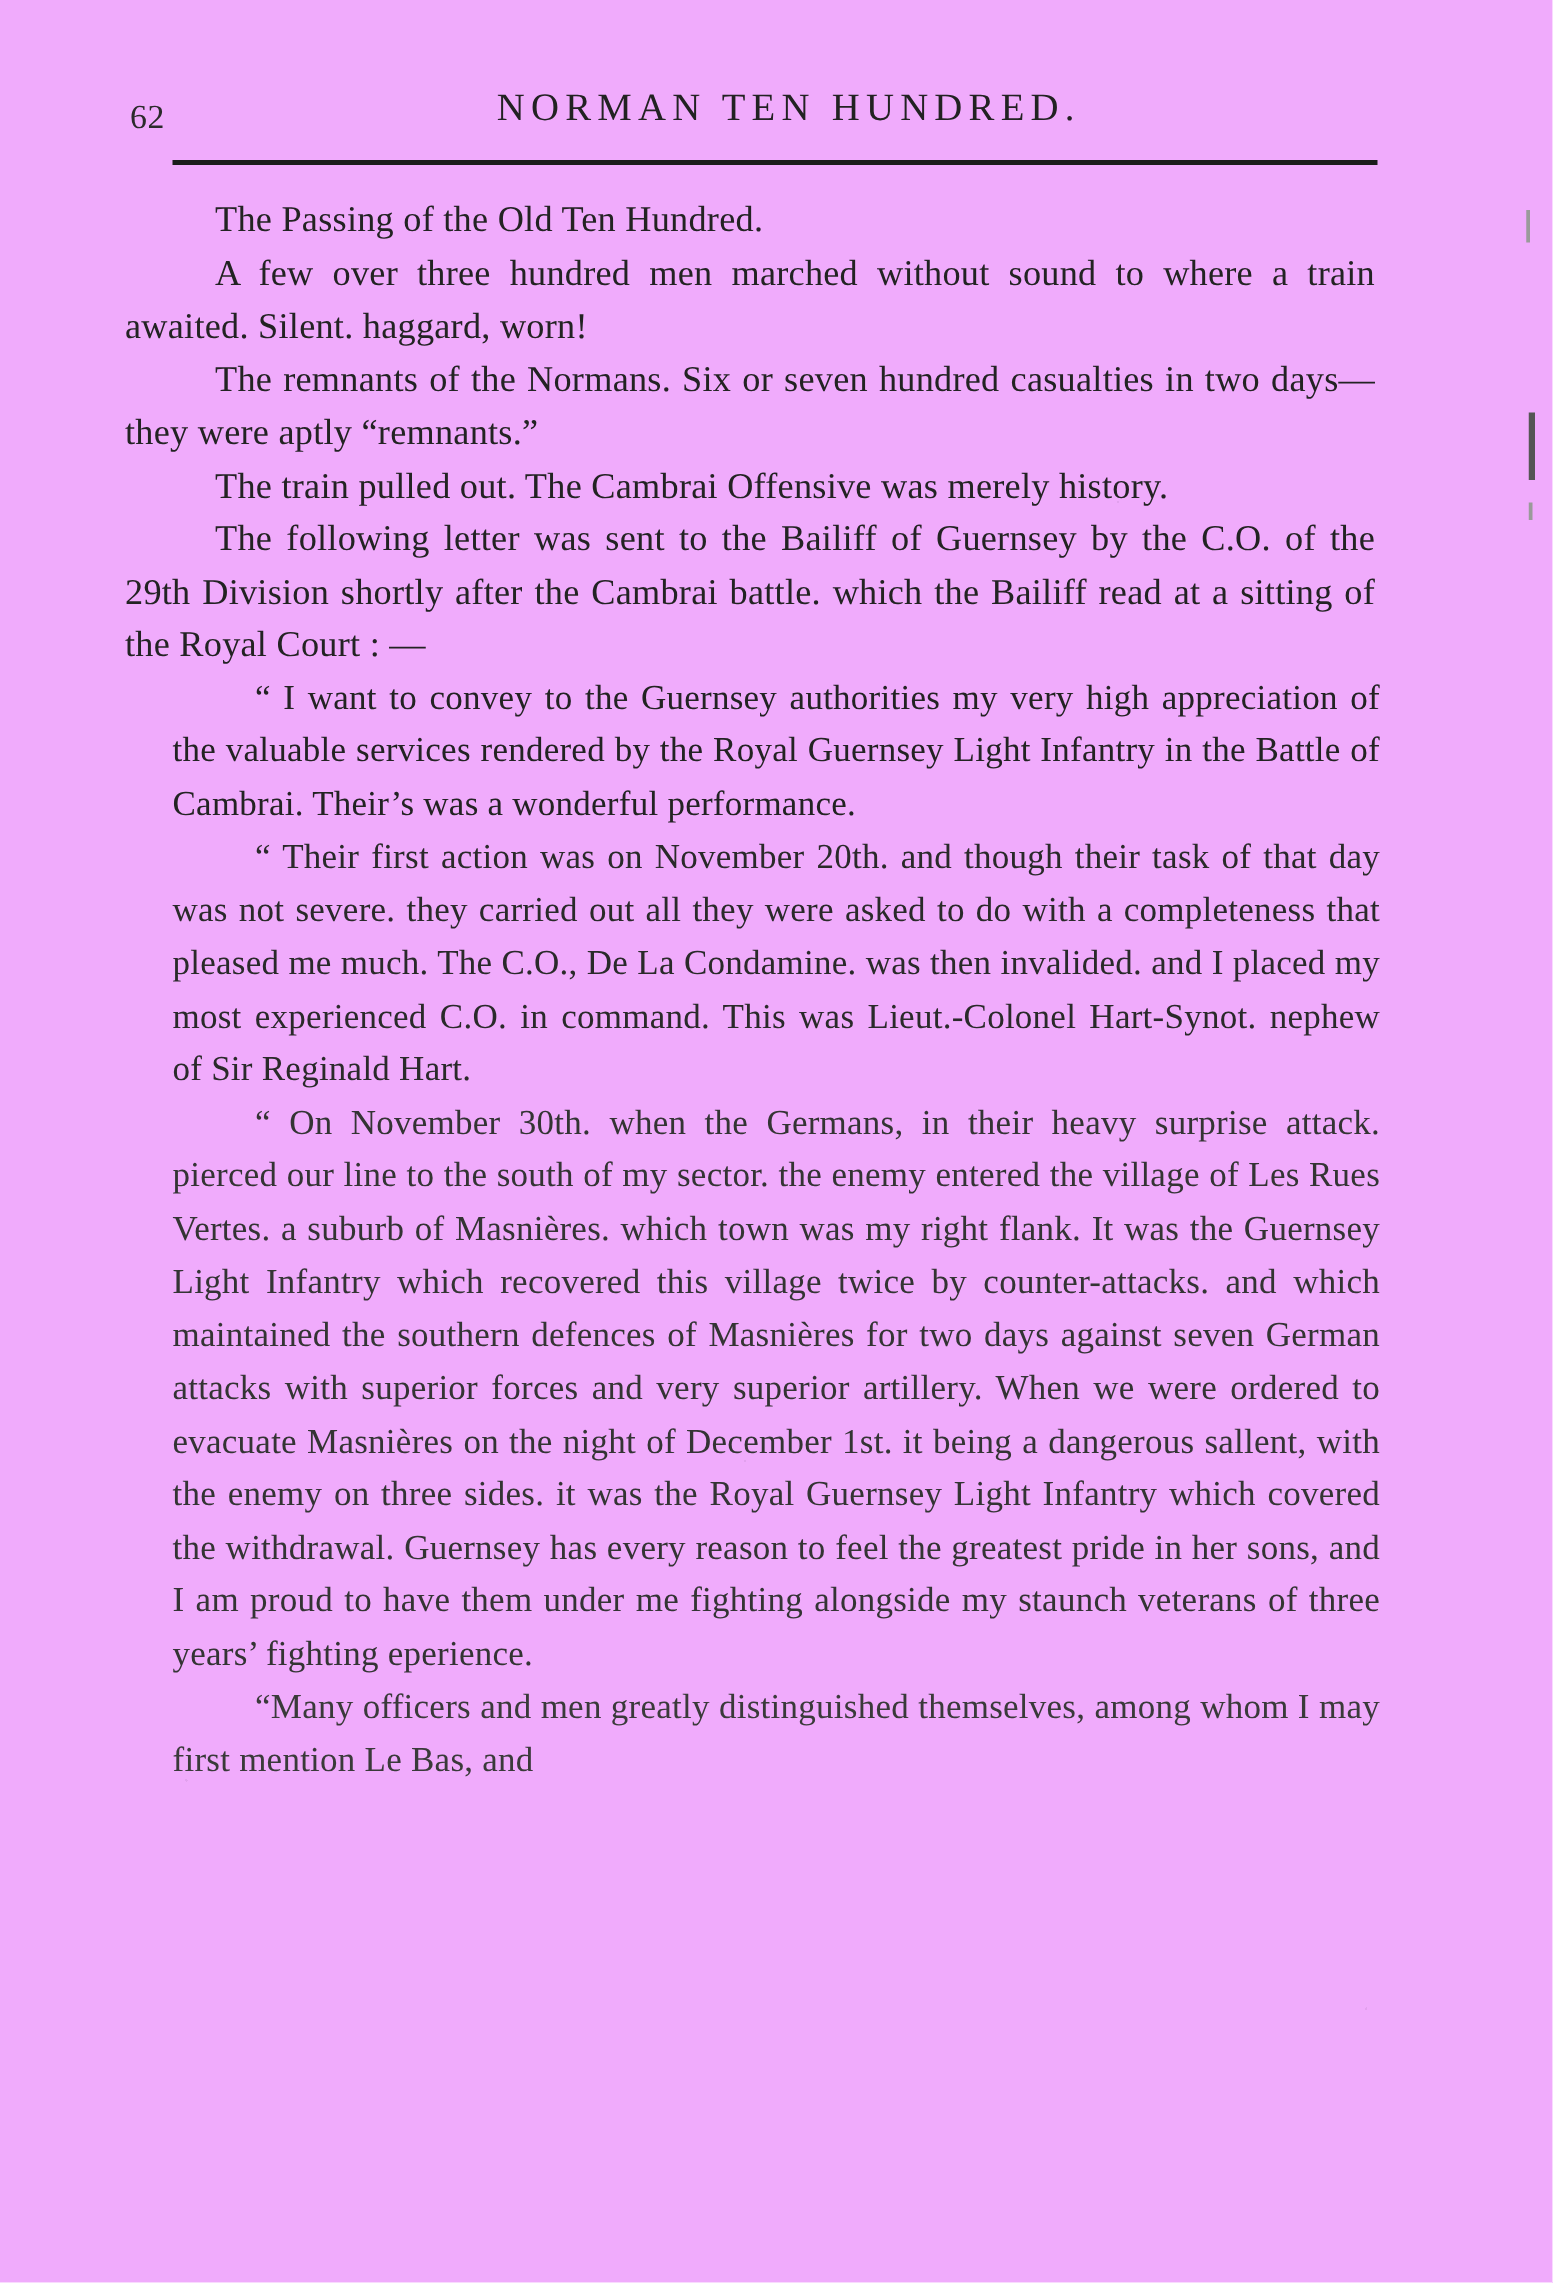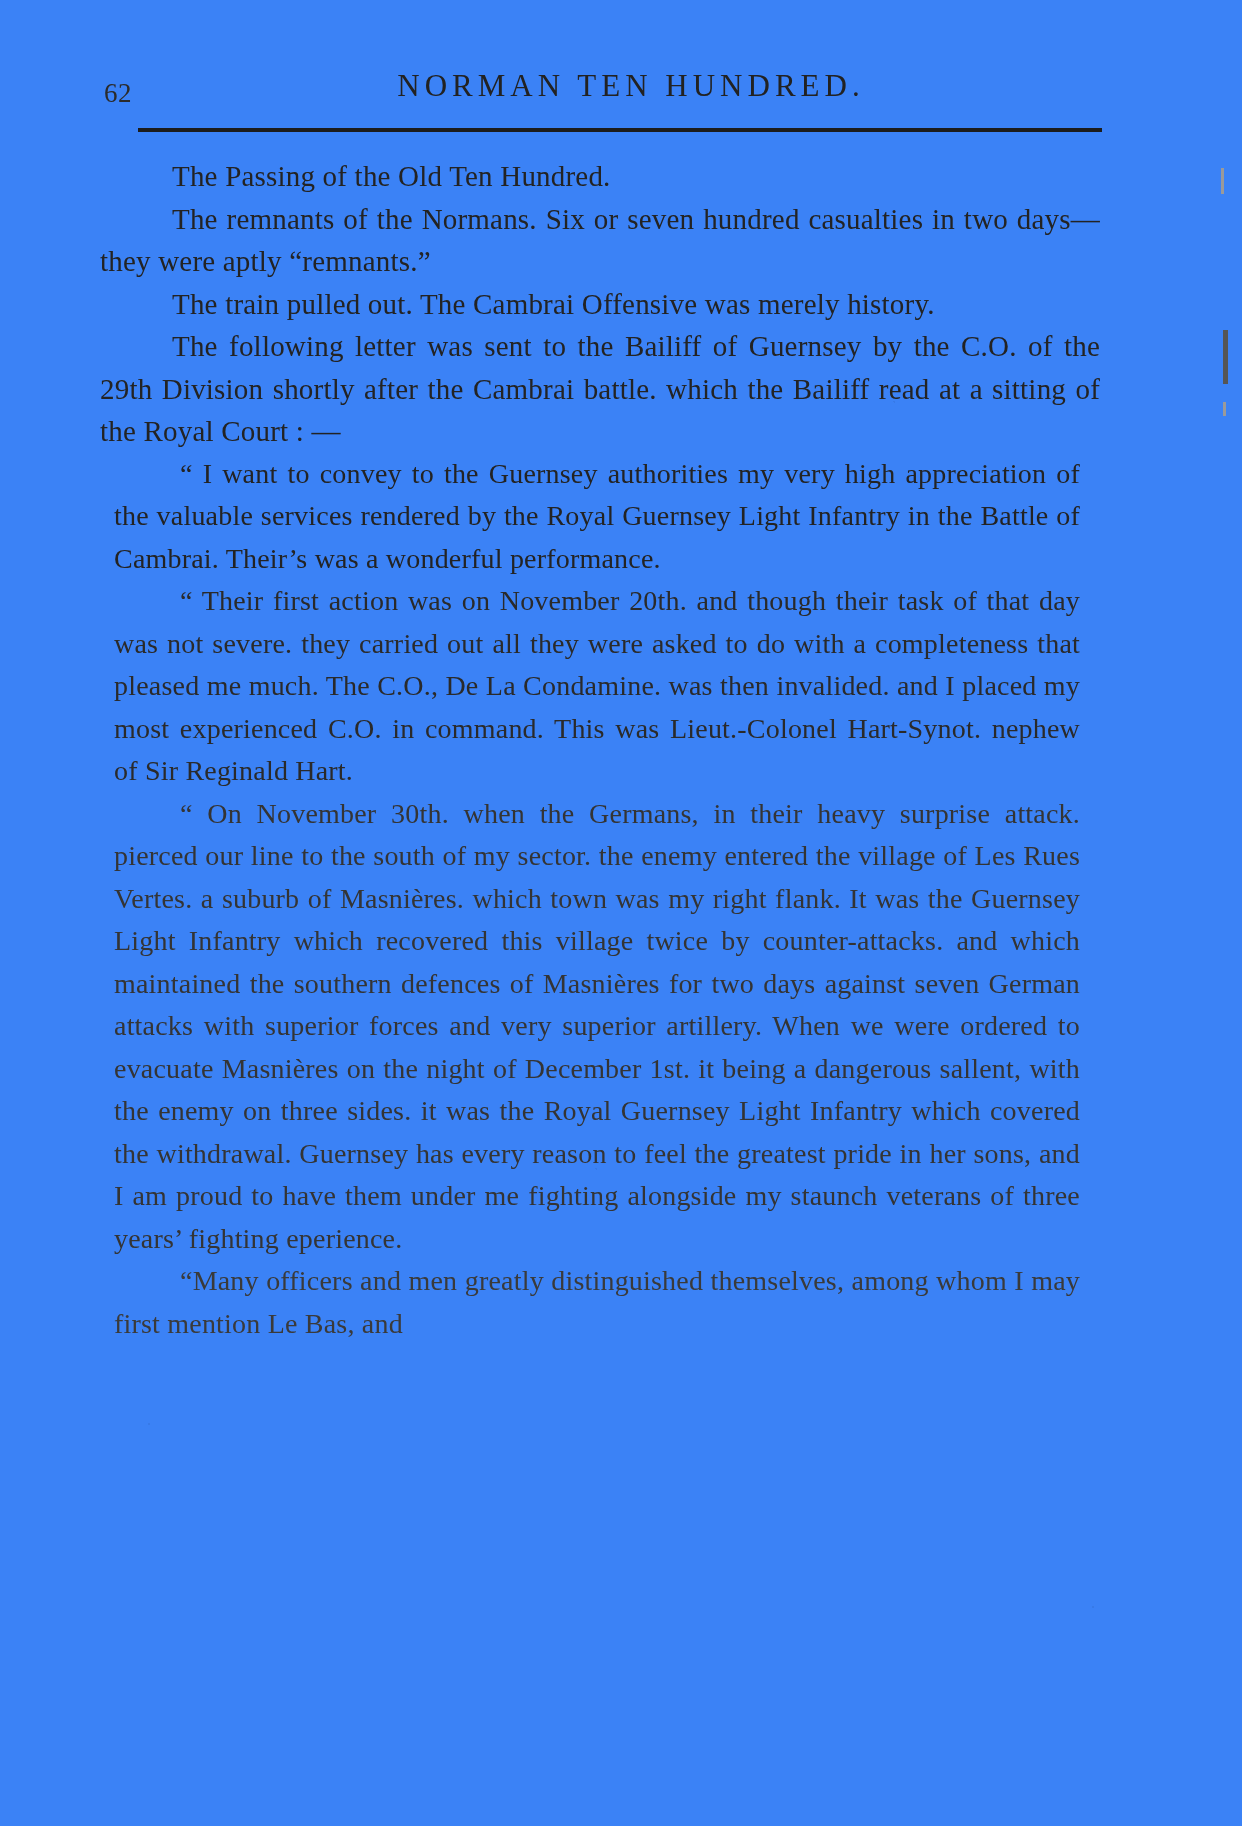--- a/index.html
+++ b/index.html
@@ -11,21 +11,21 @@
     width: 1242px;
     height: 1826px;
     position: relative;
     font-family: "Liberation Serif", serif;
     color: #1a1a1a;
     overflow: hidden;
   }
   .page {
     position: absolute;
     inset: 0;
-    background: #3b82f6;
+    background: #f0abfc;
     text-decoration: underline;
   }
   
   .header {
     position: absolute;
     left: 0;
     right: 0;
     top: 68px;
     height: 48px;
   }
@@ -69,21 +69,21 @@
     line-height: 42.5px;
     text-align: justify;
     text-justify: inter-word;
     letter-spacing: 0.2px;
     color: #232323;
   }
   p.indent {
     text-indent: 72px;
   }
   .quote {
-    margin-left: 14px;
+    margin-left: 38px;
     width: 966px;
   }
   .quote p {
     font-size: 28px;
     line-height: 42.5px;
   }
   .quote p.indent {
     text-indent: 66px;
   }
   
@@ -119,20 +119,21 @@
 
   <div class="header">
     <div class="folio">62</div>
     <div class="running-title">NORMAN TEN HUNDRED.</div>
   </div>
   <div class="rule"></div>
 
   <div class="body">
 
     <p class="indent">The Passing of the Old Ten Hundred.</p>
+    <p class="indent">A few over three hundred men marched without sound to where a train awaited.   Silent. haggard, worn!</p>
     <p class="indent">The remnants of the Normans.  Six or seven hundred casualties in two days—they were aptly “remnants.”</p>
     <p class="indent">The train pulled out.   The Cambrai Offensive was merely history.</p>
     <p class="indent">The following letter was sent to the Bailiff of Guernsey by the C.O. of the 29th Division shortly after the Cambrai battle. which the Bailiff read at a sitting of the Royal Court : —</p>
 
     <div class="quote">
       <p class="indent">“ I want to convey to the Guernsey authorities my very high appreciation of the valuable services rendered by the Royal Guernsey Light Infantry in the Battle of Cambrai.   Their’s was a wonderful performance.</p>
       <p class="indent fade1">“ Their first action was on November 20th. and though their task of that day was not severe. they carried out all they were asked to do with a completeness that pleased me much.    The C.O., De La Condamine. was then invalided. and I placed my most experienced C.O. in command.   This was Lieut.-Colonel Hart-Synot. nephew of Sir Reginald Hart.</p>
       <p class="indent fade2">“ On November 30th. when the Germans, in their heavy surprise attack. pierced our line to the south of my sector. the enemy entered the village of Les Rues Vertes. a suburb of Masnières. which town was my right flank.  It was the Guernsey Light Infantry which recovered this village twice by counter-attacks. and which maintained the southern defences of Masnières for two days against seven German attacks with superior forces and very superior artillery.   When we were ordered to evacuate Masnières on the night of December 1st. it being a dangerous sallent, with the enemy on three sides. it was the Royal Guernsey Light Infantry which covered the withdrawal.    Guernsey has every reason to feel the greatest pride in her sons, and I am proud to have them under me fighting alongside my staunch veterans of three years’ fighting eperience.</p>
       <p class="indent lastline">“Many officers and men greatly distinguished themselves, among whom I may first mention Le Bas, and</p>
     </div>

